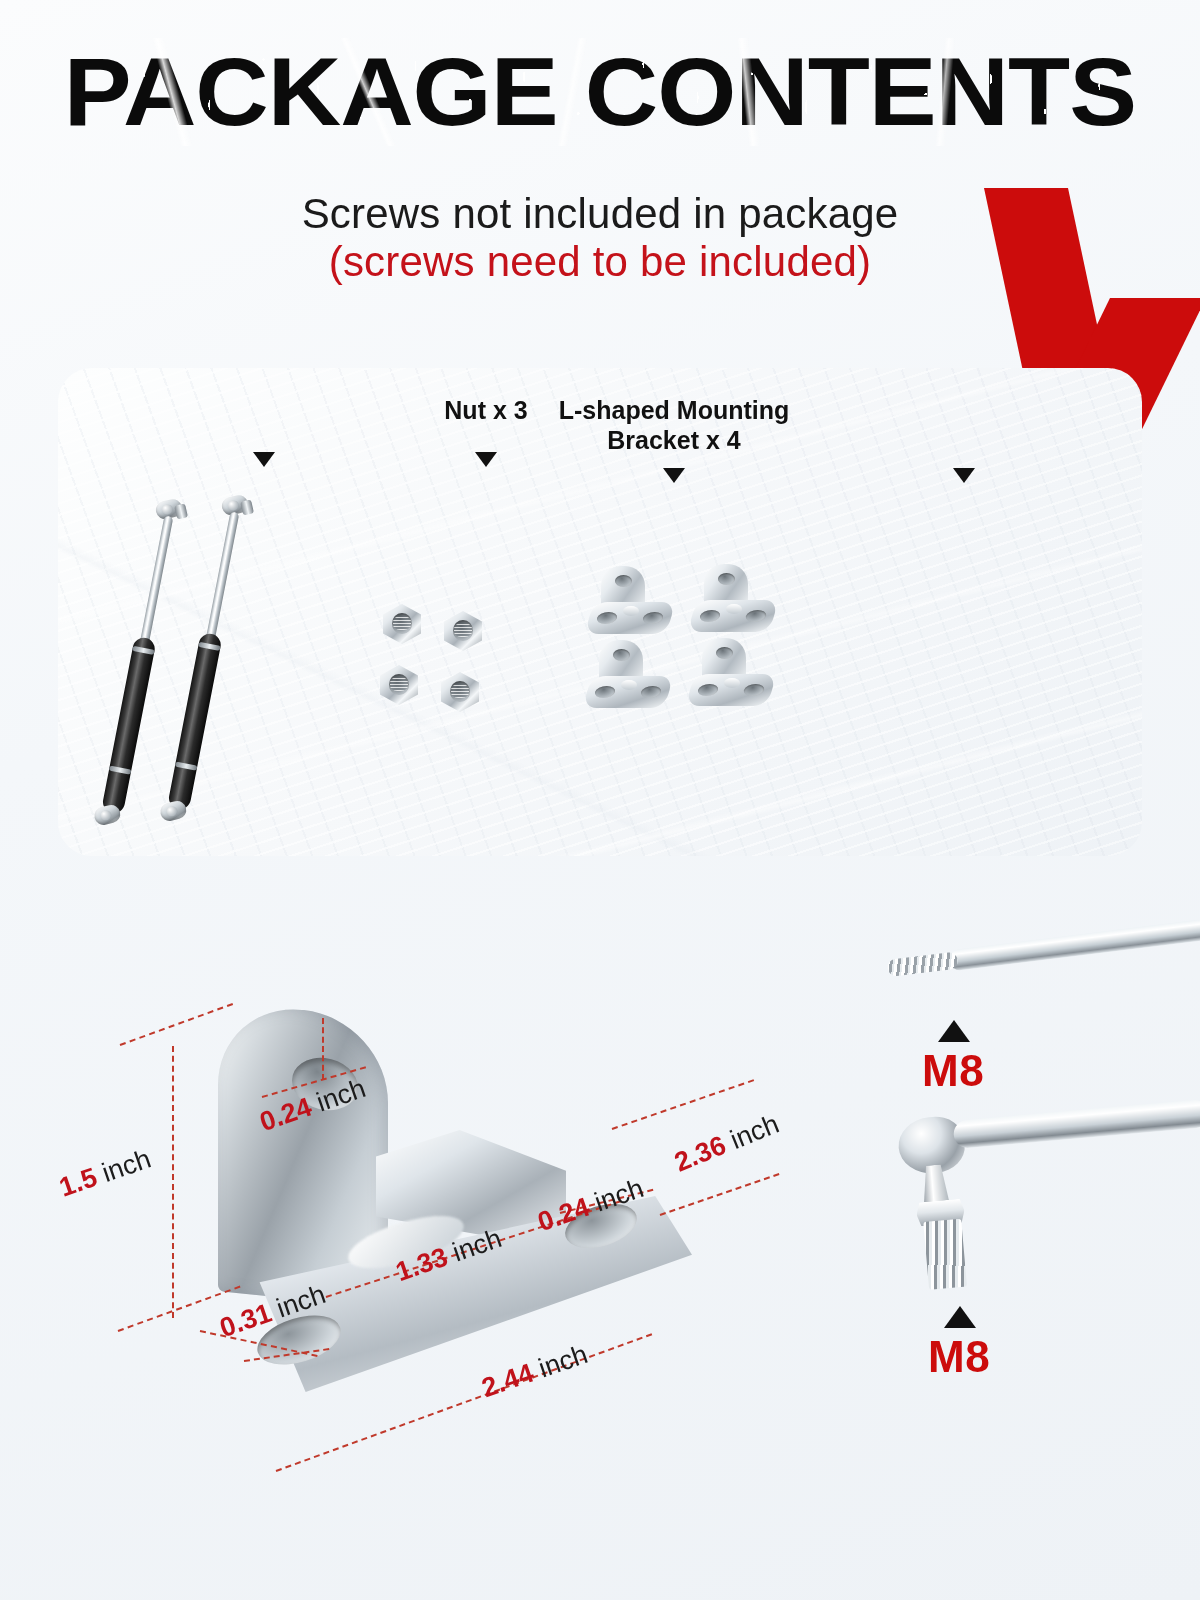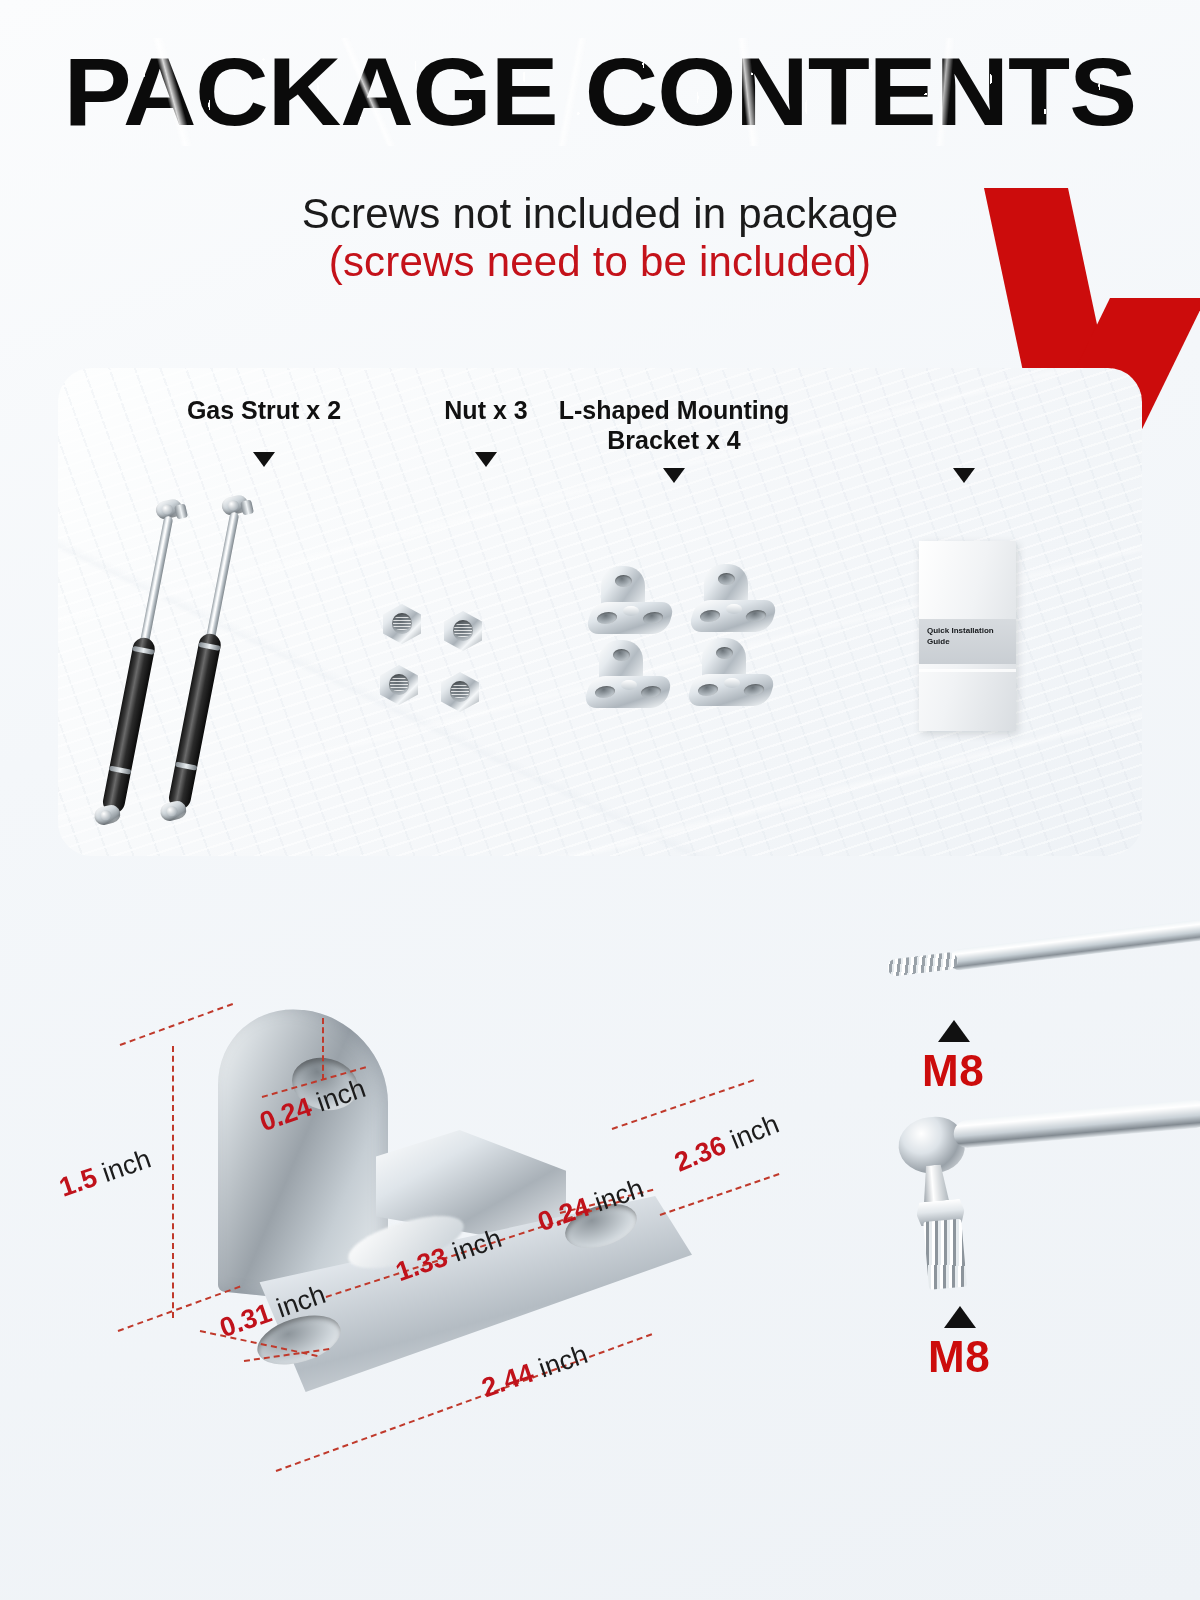--- a/index.html
+++ b/index.html
@@ -202,21 +202,20 @@
       <span class="grunge"></span>
     </div>
   </div>
   <div class="sub1">Screws not included in package</div>
   <div class="sub2">(screws need to be included)</div>
 
   <div class="card">
     <div class="card-tex"></div>
     <div class="card-tex2"></div>
 
-    <div class="label" style="left:66px;top:28px;width:280px;">Gas Strut x 2</div>
     <div class="tri-down" style="left:195px;top:84px;"></div>
 
     <div class="label" style="left:318px;top:28px;width:220px;">Nut x 3</div>
     <div class="tri-down" style="left:417px;top:84px;"></div>
 
     <div class="label" style="left:468px;top:28px;width:296px;">L-shaped Mounting</div>
     <div class="label" style="left:468px;top:58px;width:296px;">Bracket x 4</div>
     <div class="tri-down" style="left:605px;top:100px;"></div>
 
     <div class="tri-down" style="left:895px;top:100px;"></div>
@@ -289,28 +288,20 @@
     <div class="sbrk" style="left:632px;top:270px;">
       <div class="up"></div>
       <div class="uph"></div>
       <div class="base"></div>
       <div class="rib"></div>
       <div class="bh" style="left:8px;"></div>
       <div class="bh" style="left:54px;"></div>
     </div>
   </div>
 
-  <div class="book">
-    <div class="band"></div>
-    <div class="btxt">
-      <div>Quick Installation</div>
-      <div>Guide</div>
-    </div>
-    <div class="fold"></div>
-  </div>
 
   <div class="brk">
     <div class="vert"></div>
     <div class="vert-h"></div>
     <div class="knee"></div>
     <div class="base"></div>
     <div class="crease"></div>
     <div class="bh1"></div>
     <div class="bh2"></div>
   </div>

